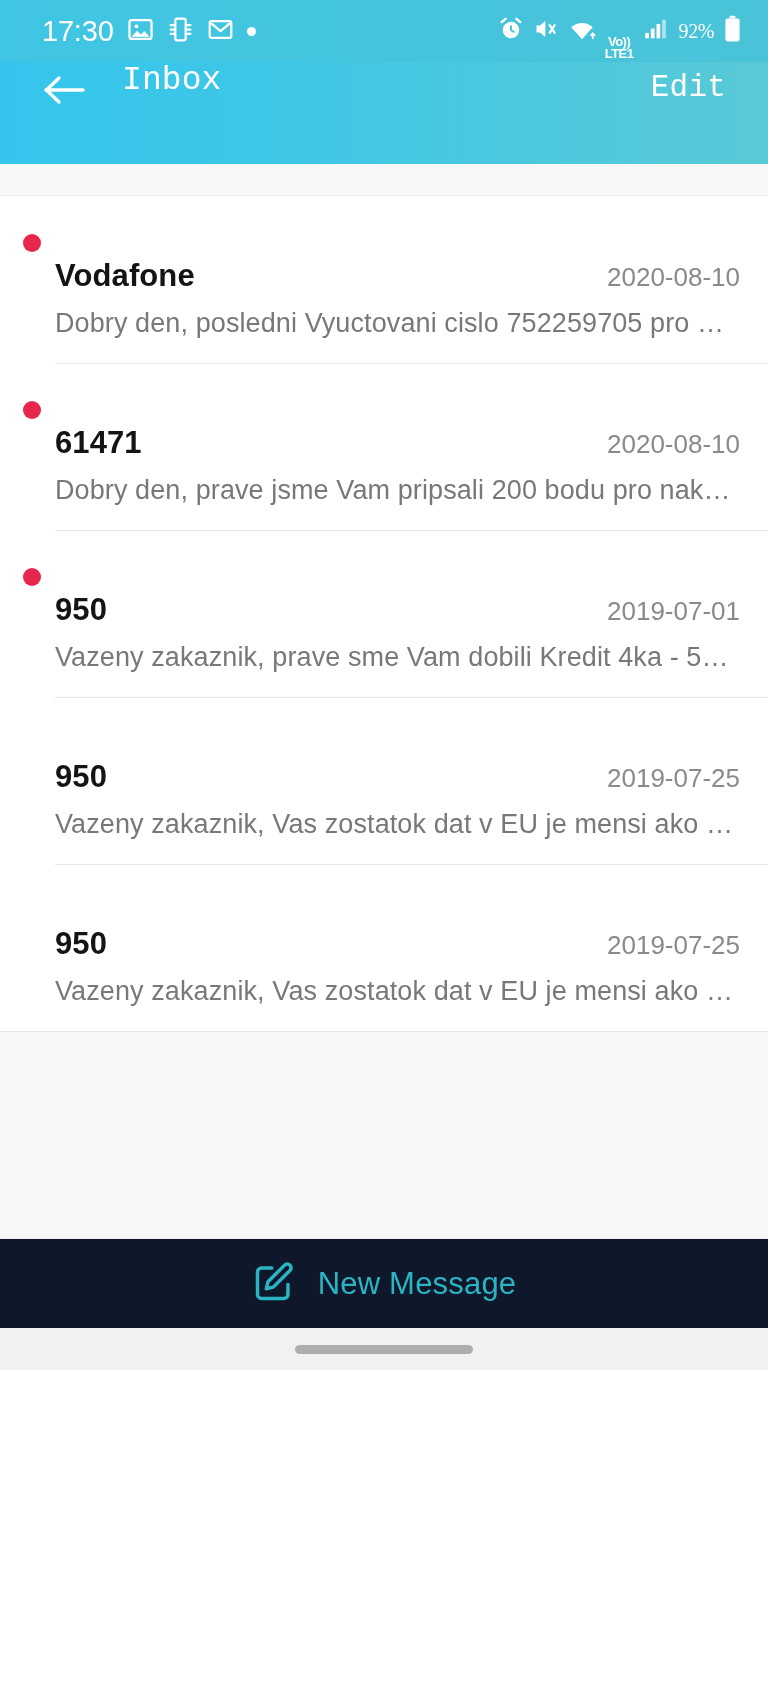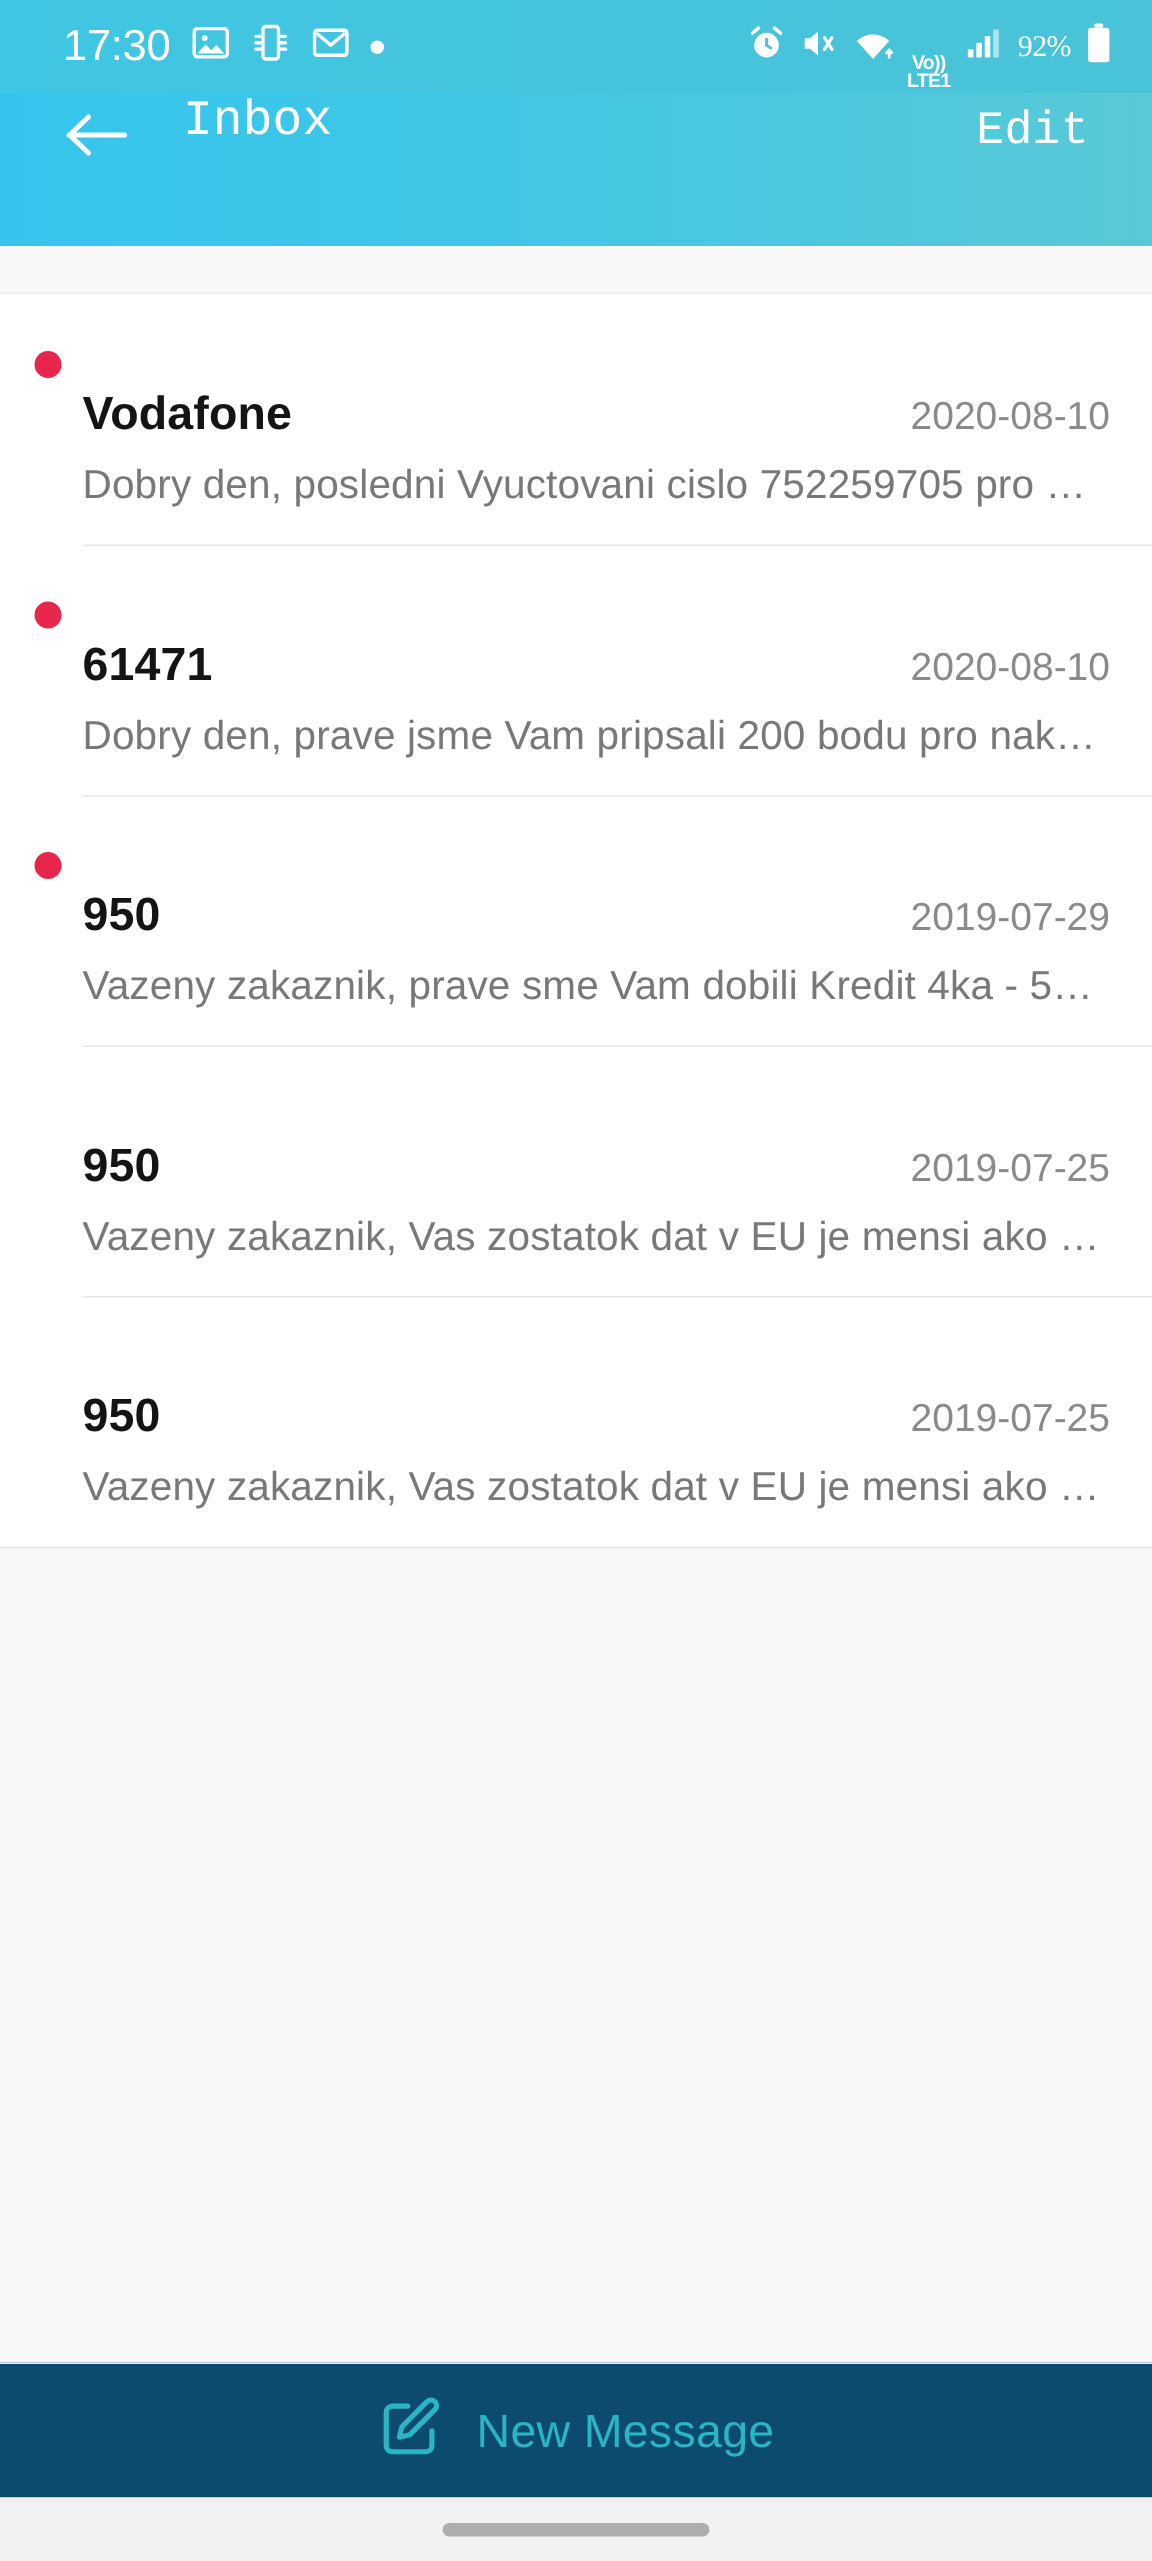--- a/index.html
+++ b/index.html
@@ -2,21 +2,21 @@
 <html><head>
 <meta charset="utf-8">
 <style>
   * { margin:0; padding:0; box-sizing:border-box; }
   html, body {
     width:768px; height:1707px;
     font-family:"Liberation Sans", sans-serif;
     background:#ffffff;
     overflow:hidden;
   }
-  .phone { position:relative; width:768px; height:1707px; display:flex; flex-direction:column; }
+  .phone { position:relative; width:768px; height:1370px; display:flex; flex-direction:column; }
 
   
   .statusbar {
     height:62px; flex:0 0 62px;
     background:linear-gradient(90deg,#3fc6e4 0%, #45c4dc 55%, #4ac3d8 100%);
     display:flex; align-items:center;
     padding:0 26px 0 42px;
     color:#ffffff;
   }
   .sb-left { display:flex; align-items:center; gap:13px; }
@@ -82,21 +82,21 @@
     font-size:27px; color:#787878; font-weight:400;
     white-space:nowrap; overflow:hidden; text-overflow:ellipsis;
     letter-spacing:0.1px;
   }
 
   .empty-area { flex:1 1 auto; background:#f7f7f7; }
 
   
   .bottombar {
     flex:0 0 90px; height:90px;
-    background:#0c4a6e;
+    background:#0f172a;
     border-top:1px solid #ededed;
     display:flex; align-items:center; justify-content:center;
     gap:22px; cursor:pointer;
   }
   .compose-label { color:#2ab5c4; font-size:31px; font-weight:400; letter-spacing:0.2px; }
 
   
   .navbar {
     flex:0 0 42px; height:42px; background:#f1f1f1;
     display:flex; align-items:center; justify-content:center;
@@ -215,21 +215,21 @@
           <div class="msg-top">
             <span class="msg-sender">61471</span>
             <span class="msg-date">2020-08-10</span>
           </div>
           <div class="msg-preview">Dobry den, prave jsme Vam pripsali 200 bodu pro nak…</div>
         </div>
         <div class="msg-row">
           <span class="unread-dot"></span>
           <div class="msg-top">
             <span class="msg-sender">950</span>
-            <span class="msg-date">2019-07-29</span>
+            <span class="msg-date">2019-07-01</span>
           </div>
           <div class="msg-preview">Vazeny zakaznik, prave sme Vam dobili Kredit 4ka - 5…</div>
         </div>
         <div class="msg-row">
           <div class="msg-top">
             <span class="msg-sender">950</span>
             <span class="msg-date">2019-07-25</span>
           </div>
           <div class="msg-preview">Vazeny zakaznik, Vas zostatok dat v EU je mensi ako …</div>
         </div>

